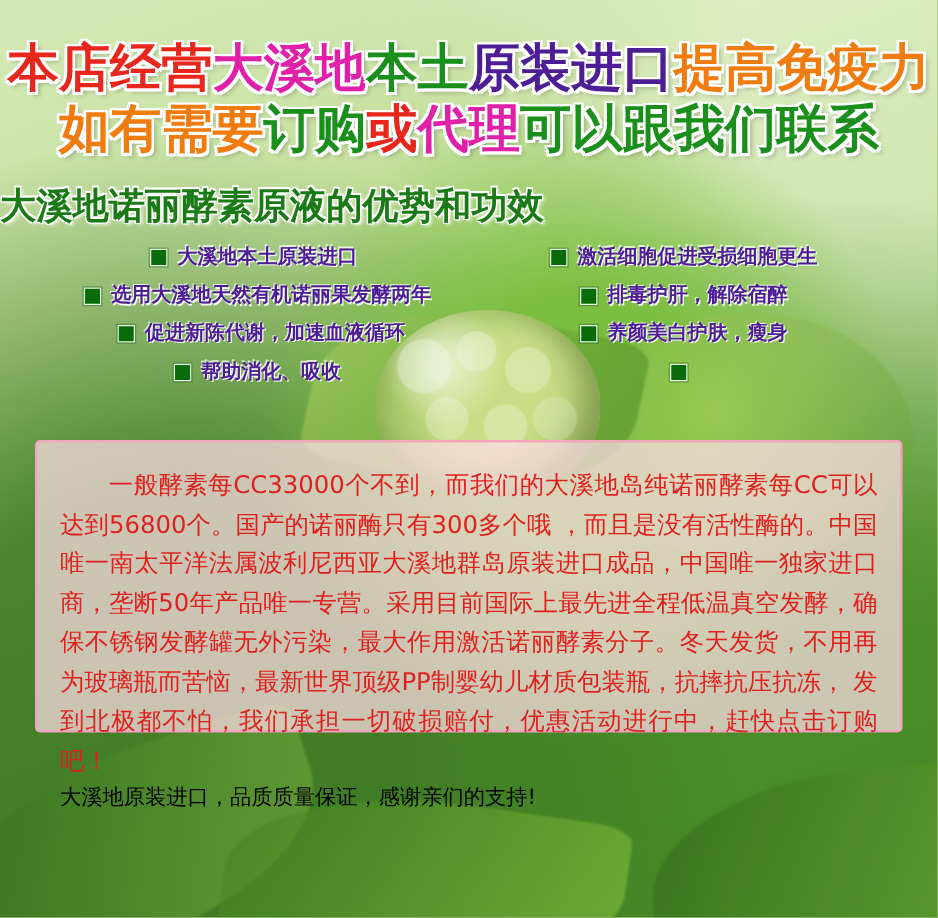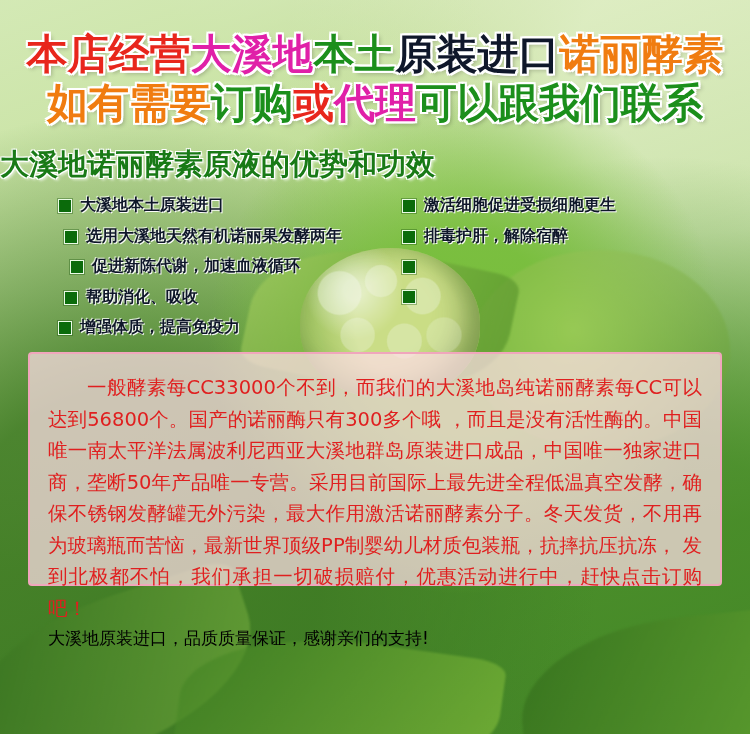--- a/index.html
+++ b/index.html
@@ -106,25 +106,26 @@
     top: 196px;
     width: 640px;
     display: flex;
     gap: 54px;
   }
   .bcol { width: 290px; }
   .bitem {
     display: flex;
     align-items: flex-start;
     font-size: 16px;
-    color: #0f172a;
+    color: #4c1d95;
     font-weight: bold;
     text-shadow: 1px 1px 0 rgba(255,255,255,.95), -1px -1px 0 rgba(255,255,255,.75);
     margin-bottom: 13px;
     line-height: 1.1;
+    justify-content: center;
   }
   .bullet {
     width: 12px; height: 12px;
     flex: 0 0 12px;
     margin: 3px 8px 0 0;
     background: #0b6b0b;
     border: 1px solid #eafbe5;
     box-shadow: 0 0 0 1px rgba(20,80,10,.35);
   }
   .bcol:nth-child(1) .bitem:nth-child(1) { margin-left: 0px; }
@@ -171,21 +172,21 @@
   <div class="bg"></div>
   <div class="bg-leaf leaf4"></div>
   <div class="bg-leaf leaf5"></div>
   <div class="noni"></div>
   <div class="bg-leaf leaf1"></div>
   <div class="bg-leaf leaf2"></div>
   <div class="bg-leaf leaf3"></div>
 
   <div class="headline-wrap">
     <div class="headline">
-      <span style="color:#e8261c">本店经营</span><span style="color:#e020a8">大溪地</span><span style="color:#1b8f1b">本土</span><span style="color:#0f172a">原装进口</span><span style="color:#f07c10">诺丽酵素</span>
+      <span style="color:#e8261c">本店经营</span><span style="color:#e020a8">大溪地</span><span style="color:#1b8f1b">本土</span><span style="color:#4c1d95">原装进口</span><span style="color:#f07c10">提高免疫力</span>
     </div>
     <div class="headline">
       <span style="color:#f07c10">如有需要</span><span style="color:#1b8f1b">订购</span><span style="color:#e8261c">或</span><span style="color:#e020a8">代理</span><span style="color:#1b8f1b">可以跟我们联系</span>
     </div>
   </div>
 
   <div class="subhead">大溪地诺丽酵素原液的优势和功效</div>
 
   <div class="benefits">
     <div class="bcol">
@@ -198,36 +199,33 @@
         <span>选用大溪地天然有机诺丽果发酵两年</span>
       </div>
       <div class="bitem">
         <span class="bullet"></span>
         <span>促进新陈代谢，加速血液循环</span>
       </div>
       <div class="bitem">
         <span class="bullet"></span>
         <span>帮助消化、吸收</span>
       </div>
-      <div class="bitem">
-        <span class="bullet"></span>
-        <span>增强体质，提高免疫力</span>
-      </div>
     </div>
     <div class="bcol">
       <div class="bitem">
         <span class="bullet"></span>
         <span>激活细胞促进受损细胞更生</span>
       </div>
       <div class="bitem">
         <span class="bullet"></span>
         <span>排毒护肝，解除宿醉</span>
       </div>
       <div class="bitem">
         <span class="bullet"></span>
+        <span>养颜美白护肤，瘦身</span>
       </div>
       <div class="bitem">
         <span class="bullet"></span>
       </div>
     </div>
   </div>
 
   <div class="desc-box">
     <p class="desc-text">一般酵素每CC33000个不到，而我们的大溪地岛纯诺丽酵素每CC可以达到56800个。国产的诺丽酶只有300多个哦 ，而且是没有活性酶的。中国唯一南太平洋法属波利尼西亚大溪地群岛原装进口成品，中国唯一独家进口商，垄断50年产品唯一专营。采用目前国际上最先进全程低温真空发酵，确保不锈钢发酵罐无外污染，最大作用激活诺丽酵素分子。冬天发货，不用再为玻璃瓶而苦恼，最新世界顶级PP制婴幼儿材质包装瓶，抗摔抗压抗冻， 发到北极都不怕，我们承担一切破损赔付，优惠活动进行中，赶快点击订购吧！</p>
     <p class="desc-last">大溪地原装进口，品质质量保证，感谢亲们的支持!</p>

